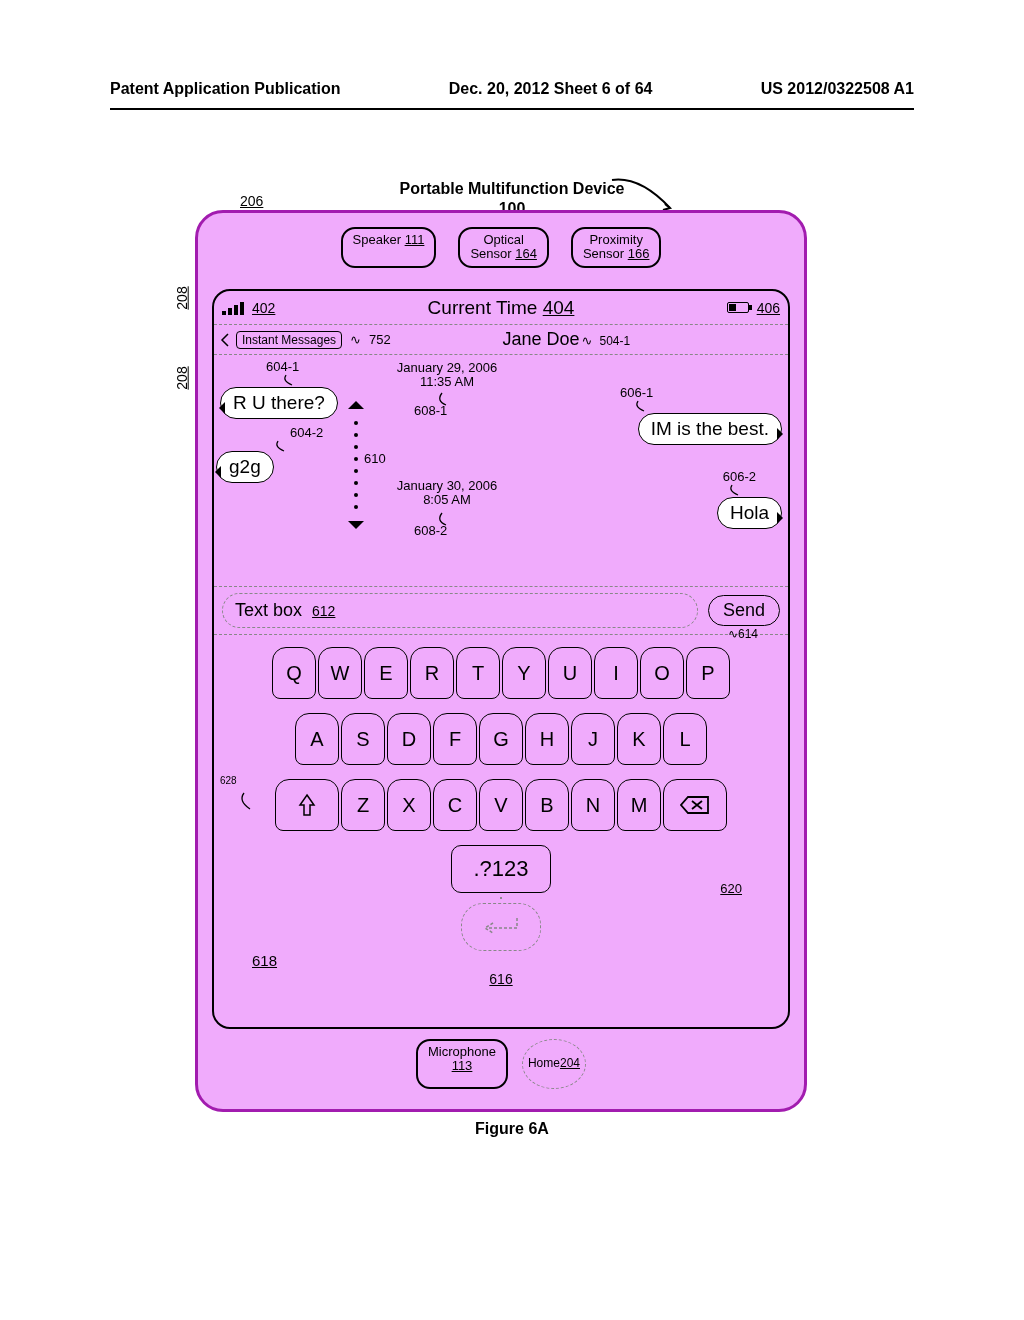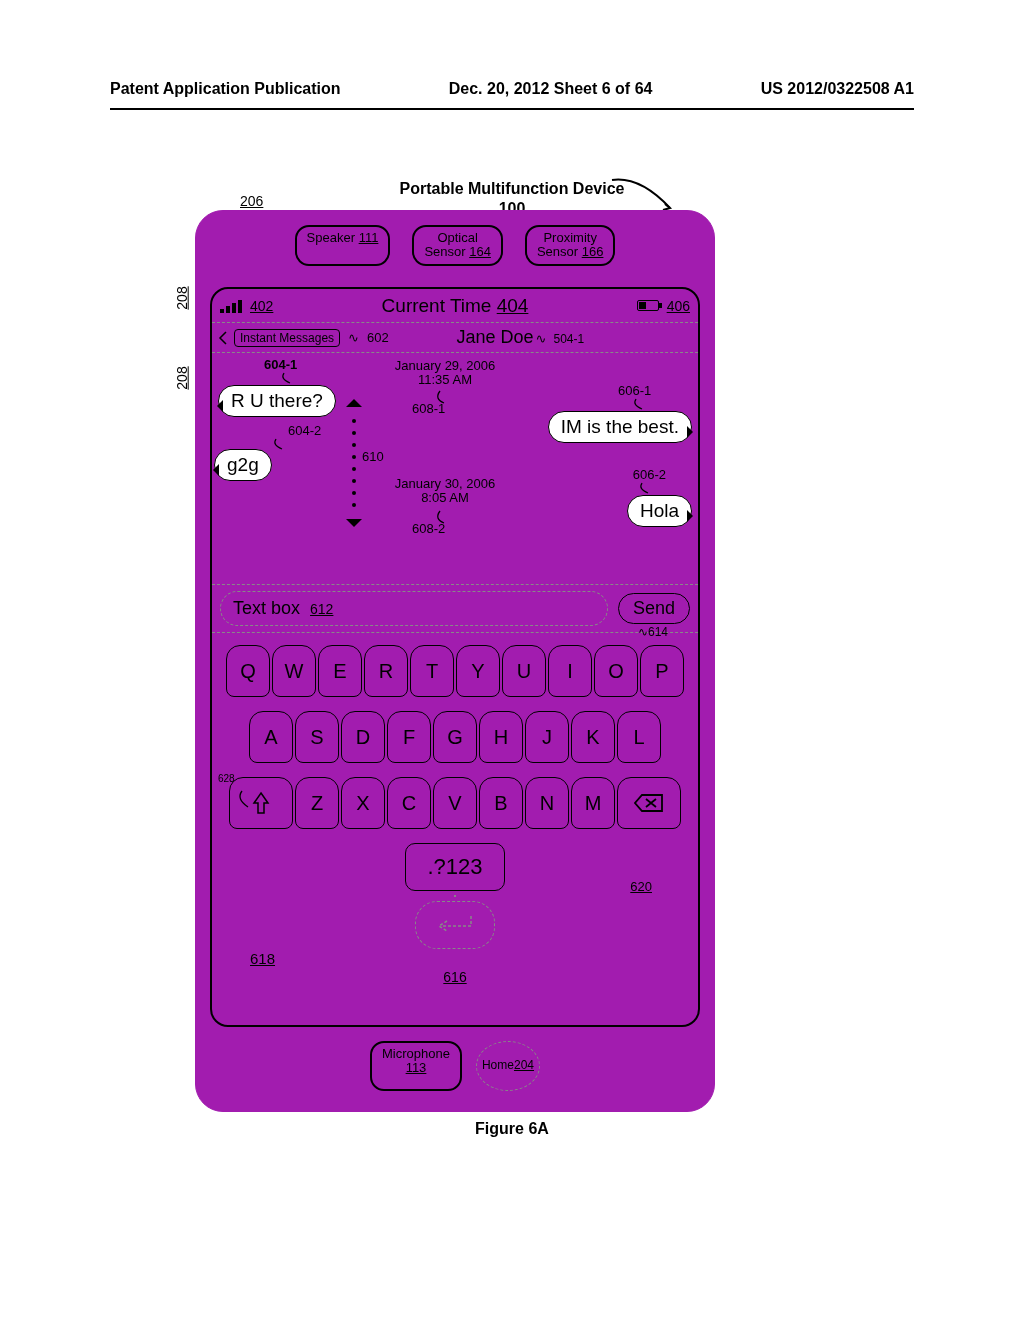--- a/index.html
+++ b/index.html
@@ -84,25 +84,25 @@
   }
   .lead-600A {
     position: absolute;
     top: 275px; left: 222px;
     width: 18px; height: 28px;
   }
   .device {
     position: absolute;
     top: 210px;
     left: 195px;
-    width: 520px;
+    width: 612px;
     height: 902px;
-    border: 1px solid #a21caf;
+    border: 3px solid #a21caf;
     border-radius: 28px;
-    background: #a21caf;
+    background: #f0abfc;
   }
   .top-components {
     position: absolute;
     top: 14px;
     left: 0; right: 0;
     display: flex;
     justify-content: center;
     gap: 22px;
   }
   .pill {
@@ -346,27 +346,27 @@
         </div>
       <span class="sb-ref">406</span>
     </div>
 
     <div class="navbar">
       <svg class="chev-left" viewBox="0 0 10 14">
           <path d="M8 1 L2 7 L8 13" stroke="#000" fill="none" stroke-width="1.5"></path>
         </svg>
       <span class="back-btn">Instant Messages</span>
       <span class="squig">∿</span>
-      <span class="sb-ref" style="text-decoration:none;font-size:13px">602</span>
+      <span class="sb-ref" style="text-decoration:none;font-size:13px">752</span>
       <span class="nav-title"><span>Jane Doe</span><span class="squig">∿</span> <span style="font-size:12px">504-1</span></span>
       <span style="width:40px"></span>
     </div>
 
     <div class="conv">
-      <div class="conv-label" style="left:52px; top:4px;font-weight:bold;">604-1</div>
+      <div class="conv-label" style="left:52px; top:4px;">604-1</div>
       <svg style="position:absolute;left:68px;top:18px;width:14px;height:14px">
           <path d="M4 2 Q 0 8 10 12" stroke="#000" fill="none" stroke-width="1.3"></path>
         </svg>
       <div class="bubble-left" style="left:6px; top:32px;">R U there?</div>
 
       <div class="conv-label" style="left:44px; top:70px;margin-left:32px;">604-2</div>
       <svg style="position:absolute;left:60px;top:84px;width:14px;height:14px">
           <path d="M4 2 Q 0 8 10 12" stroke="#000" fill="none" stroke-width="1.3"></path>
         </svg>
       <div class="bubble-left" style="left:2px; top:96px;">g2g</div>

